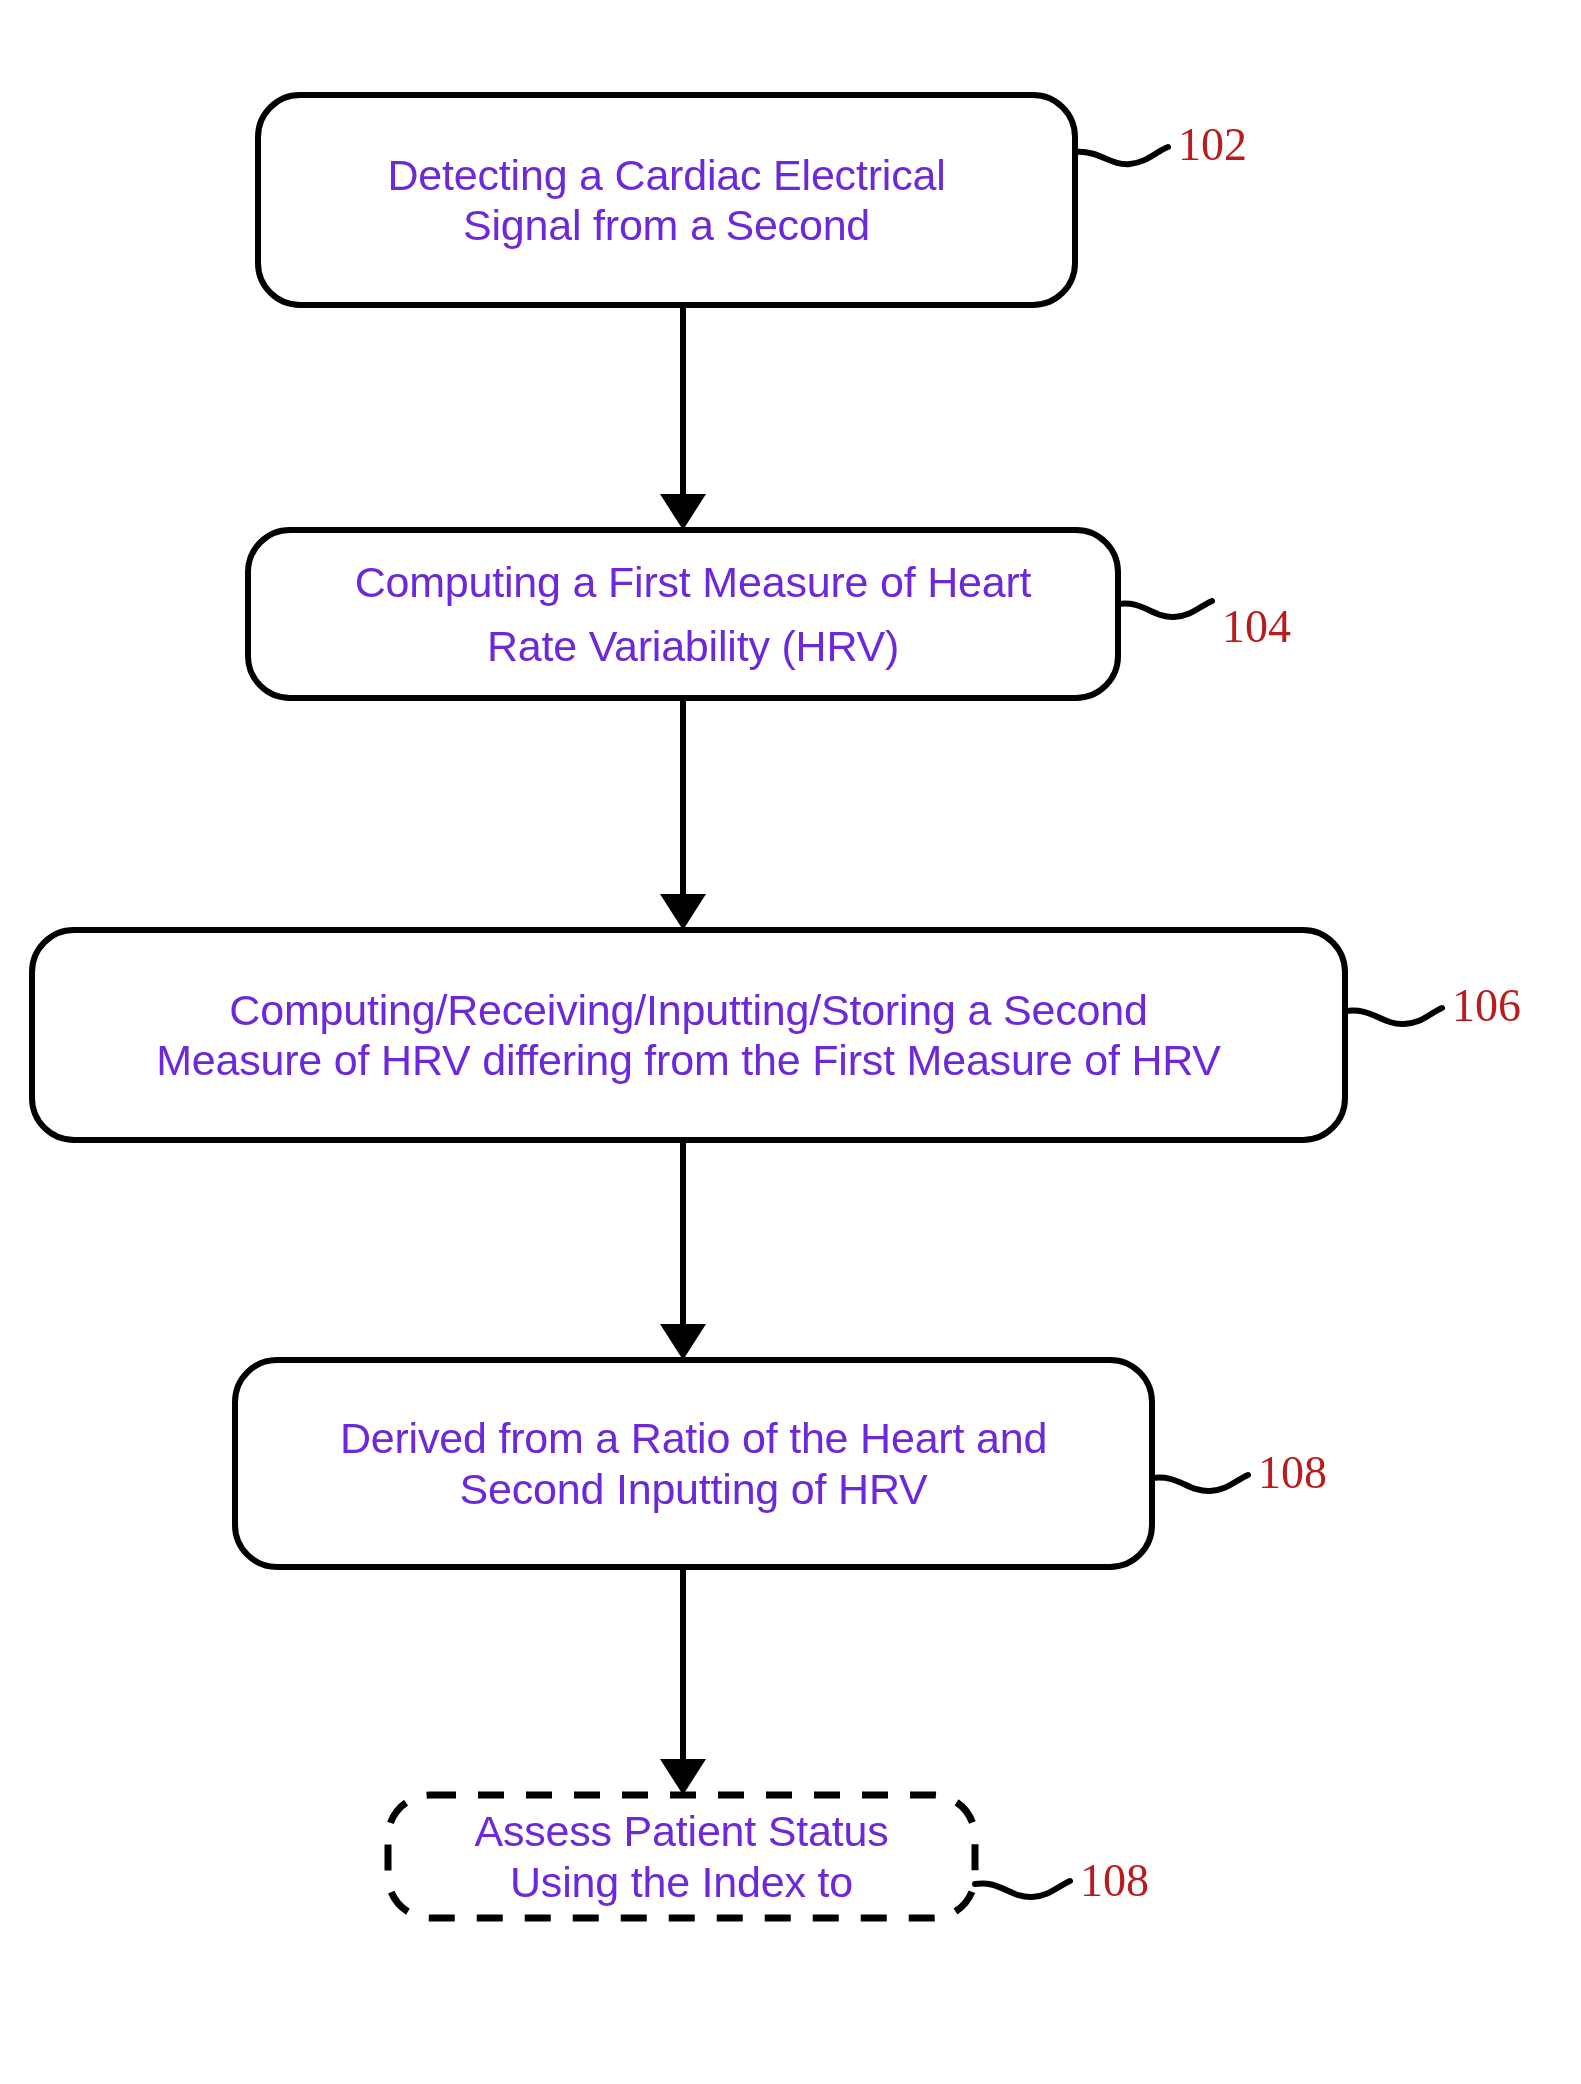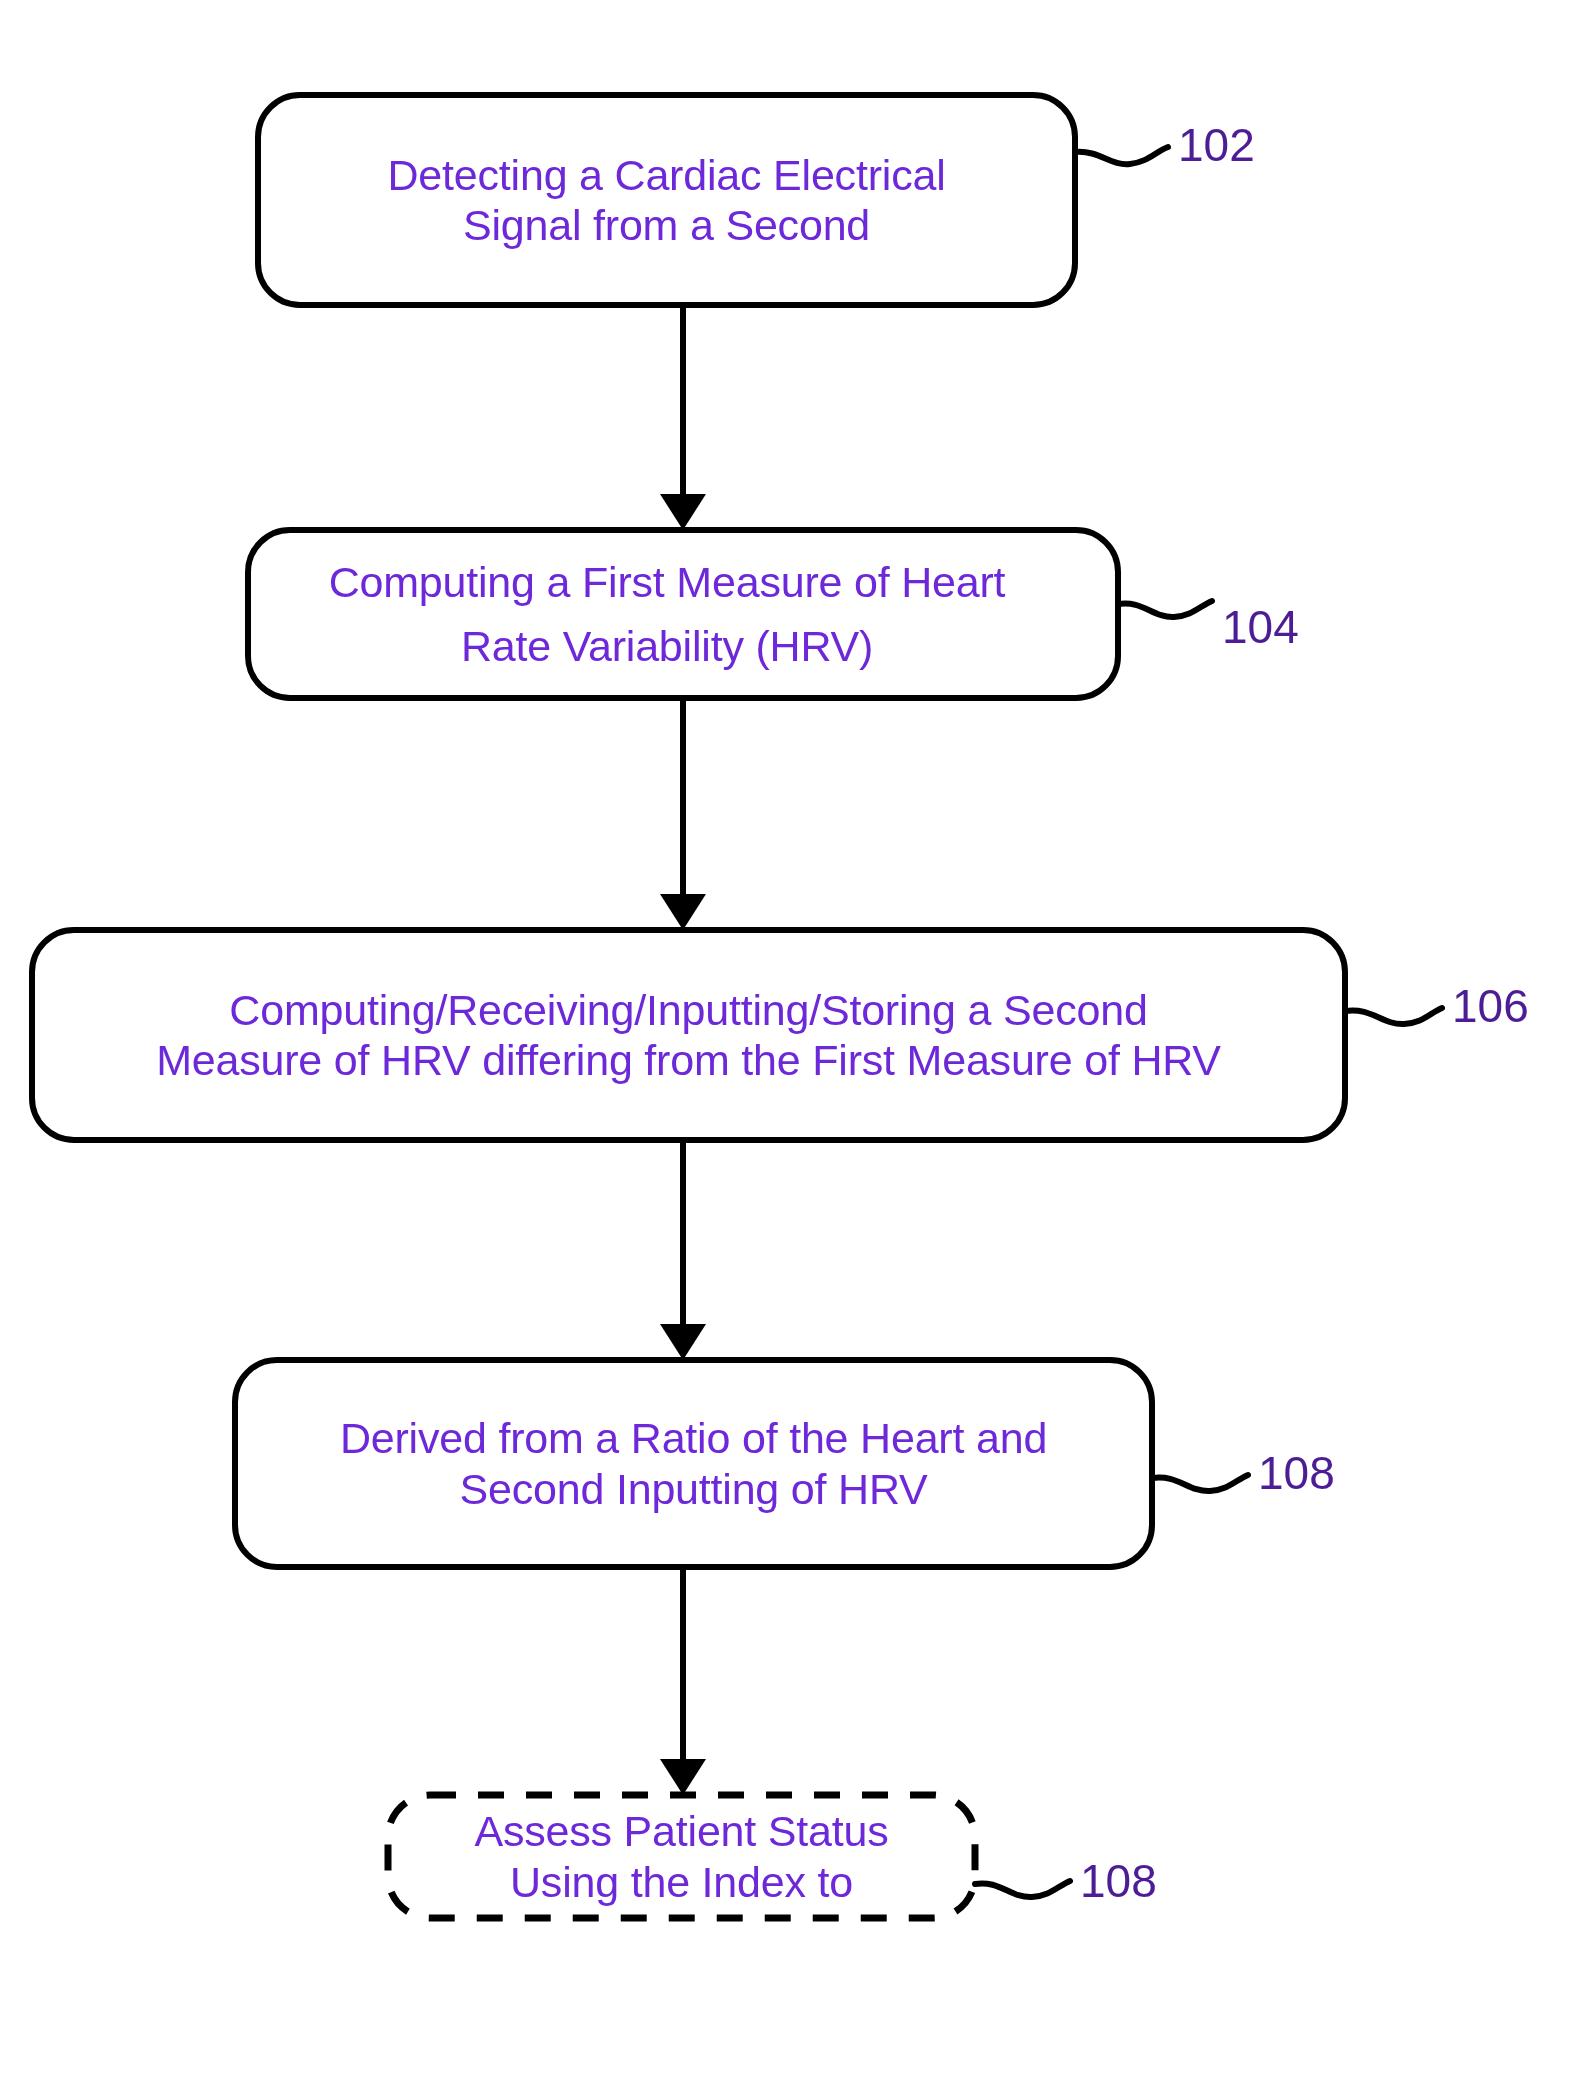--- a/index.html
+++ b/index.html
@@ -38,22 +38,22 @@
     line-height: 1.17;
     letter-spacing: -0.2px;
     white-space: nowrap;
     pointer-events: none;
   }
   .box-text .tline {
     display: block;
   }
   .ref-label {
     position: absolute;
-    color: #4c1d95;
-    font-family: Liberation Sans, sans-serif;
+    color: #b91c1c;
+    font-family: Liberation Serif, serif;
     font-size: 46px;
     line-height: 1;
     white-space: nowrap;
   }
 </style>
 </head>
 <body>
 
 <div id="stage">
 
@@ -87,21 +87,21 @@
     <rect x="388" y="1795" width="587" height="123" rx="42" ry="42" fill="none" stroke="#000000" stroke-width="7" stroke-dasharray="26 22" stroke-linecap="butt"></rect>
     <path d="M975,1884 C1000,1880 1010,1898 1032,1897 C1050,1896 1058,1886 1070,1881" fill="none" stroke="#000000" stroke-width="6" stroke-linecap="round"></path>
   </svg>
 
   <div class="box-text" style="left:258px; top:95px; width:817px; height:210px;">
     <span class="tline">Detecting a Cardiac Electrical</span>
     <span class="tline">Signal from a Second</span>
   </div>
   <div class="ref-label" style="left:1178px; top:122px;">102</div>
 
-  <div class="box-text" style="left:232px; top:530px; width:870px; height:168px;gap:13px;">
+  <div class="box-text" style="left:258px; top:530px; width:870px; height:168px;gap:13px;">
     <span class="tline">Computing a First Measure of Heart</span>
     <span class="tline">Rate Variability (HRV)</span>
   </div>
   <div class="ref-label" style="left:1222px; top:604px;">104</div>
 
   <div class="box-text" style="left:32px; top:930px; width:1313px; height:210px;">
     <span class="tline">Computing/Receiving/Inputting/Storing a Second</span>
     <span class="tline">Measure of HRV differing from the First Measure of HRV</span>
   </div>
   <div class="ref-label" style="left:1452px; top:983px;">106</div>

